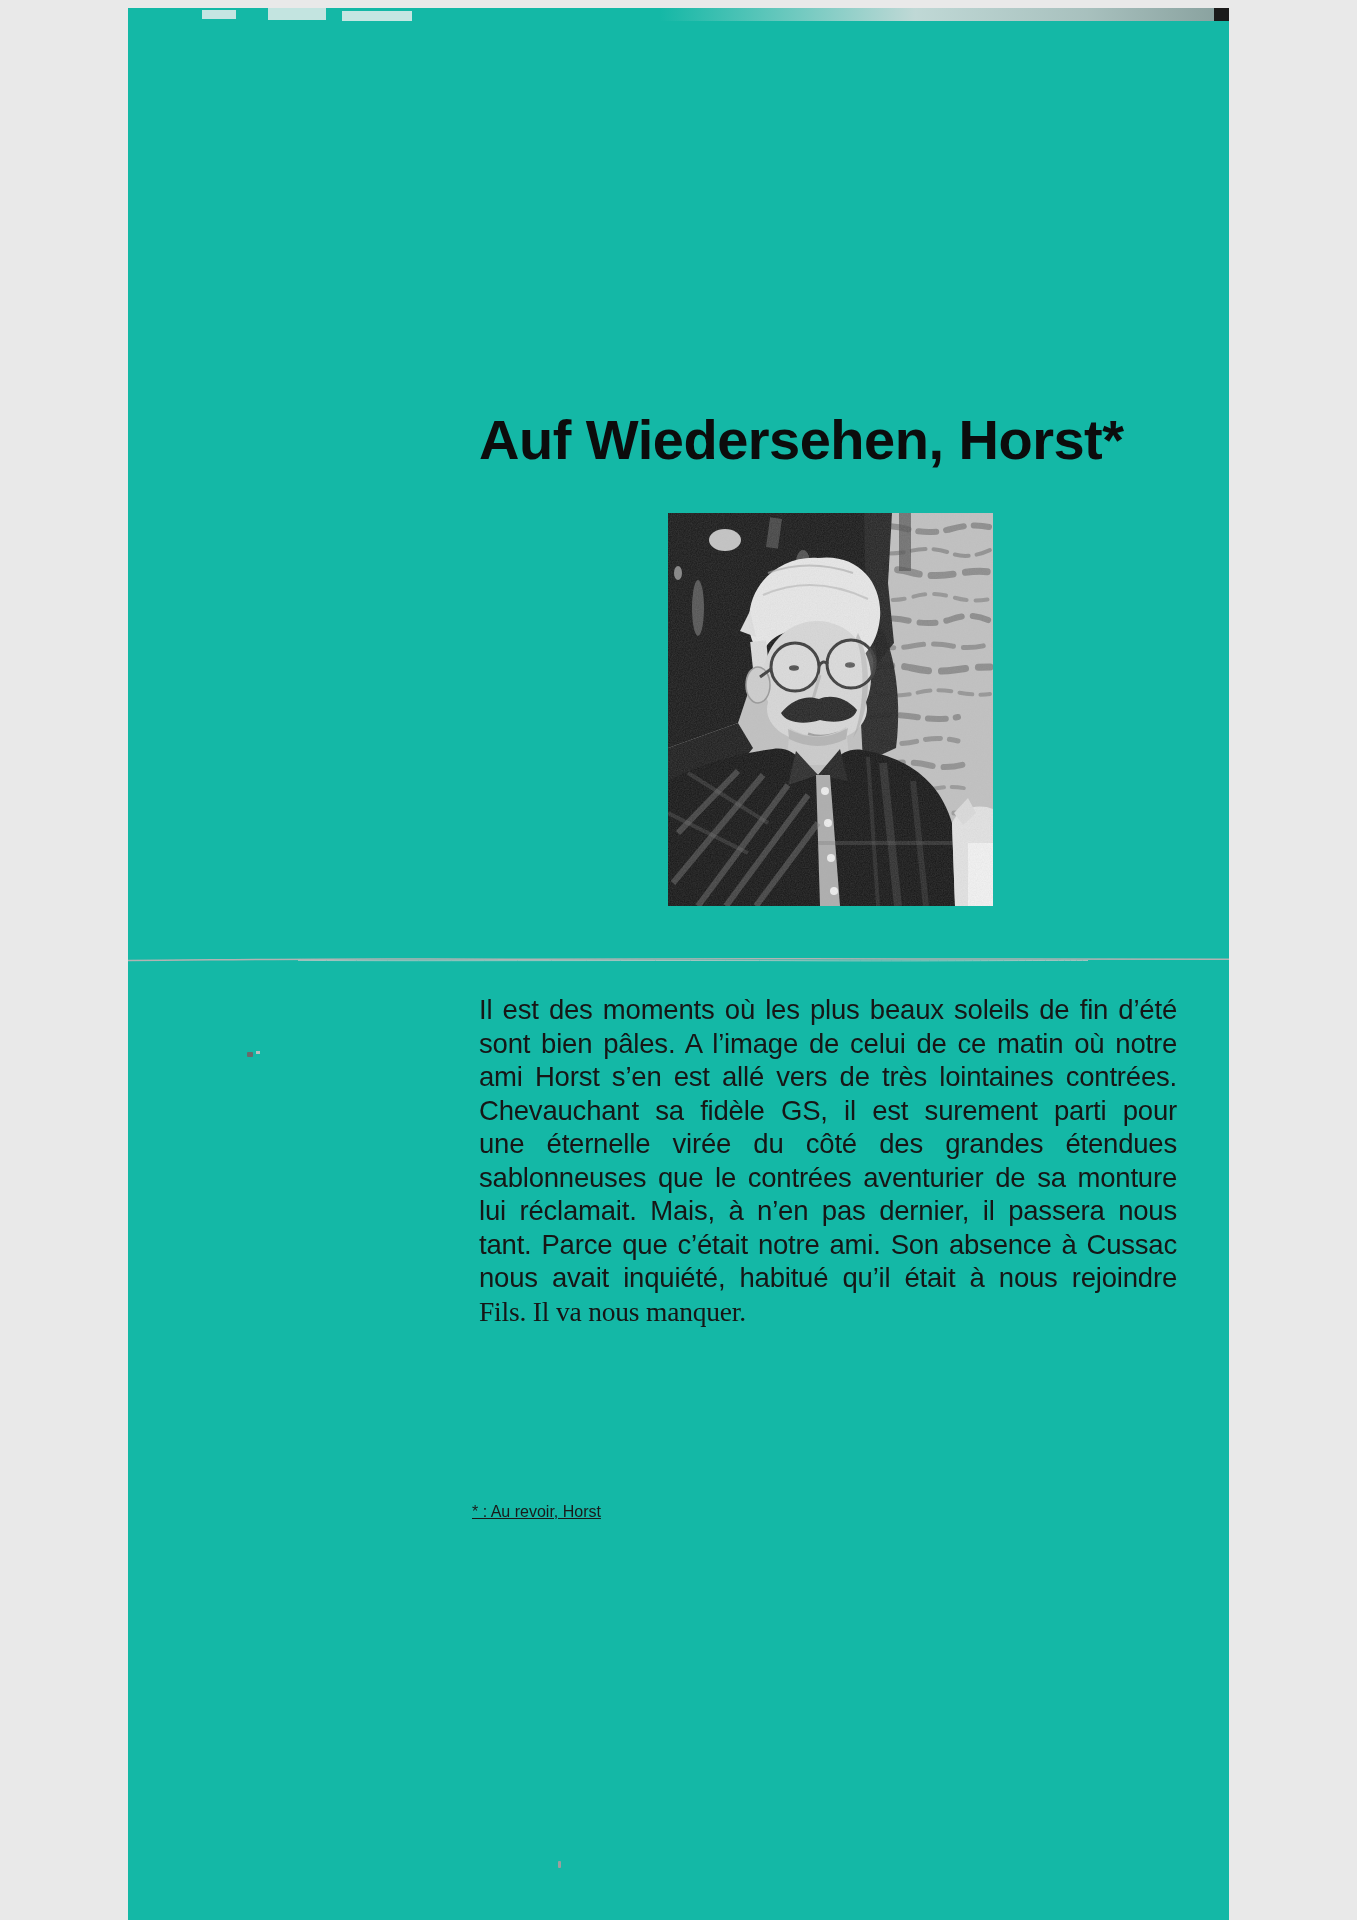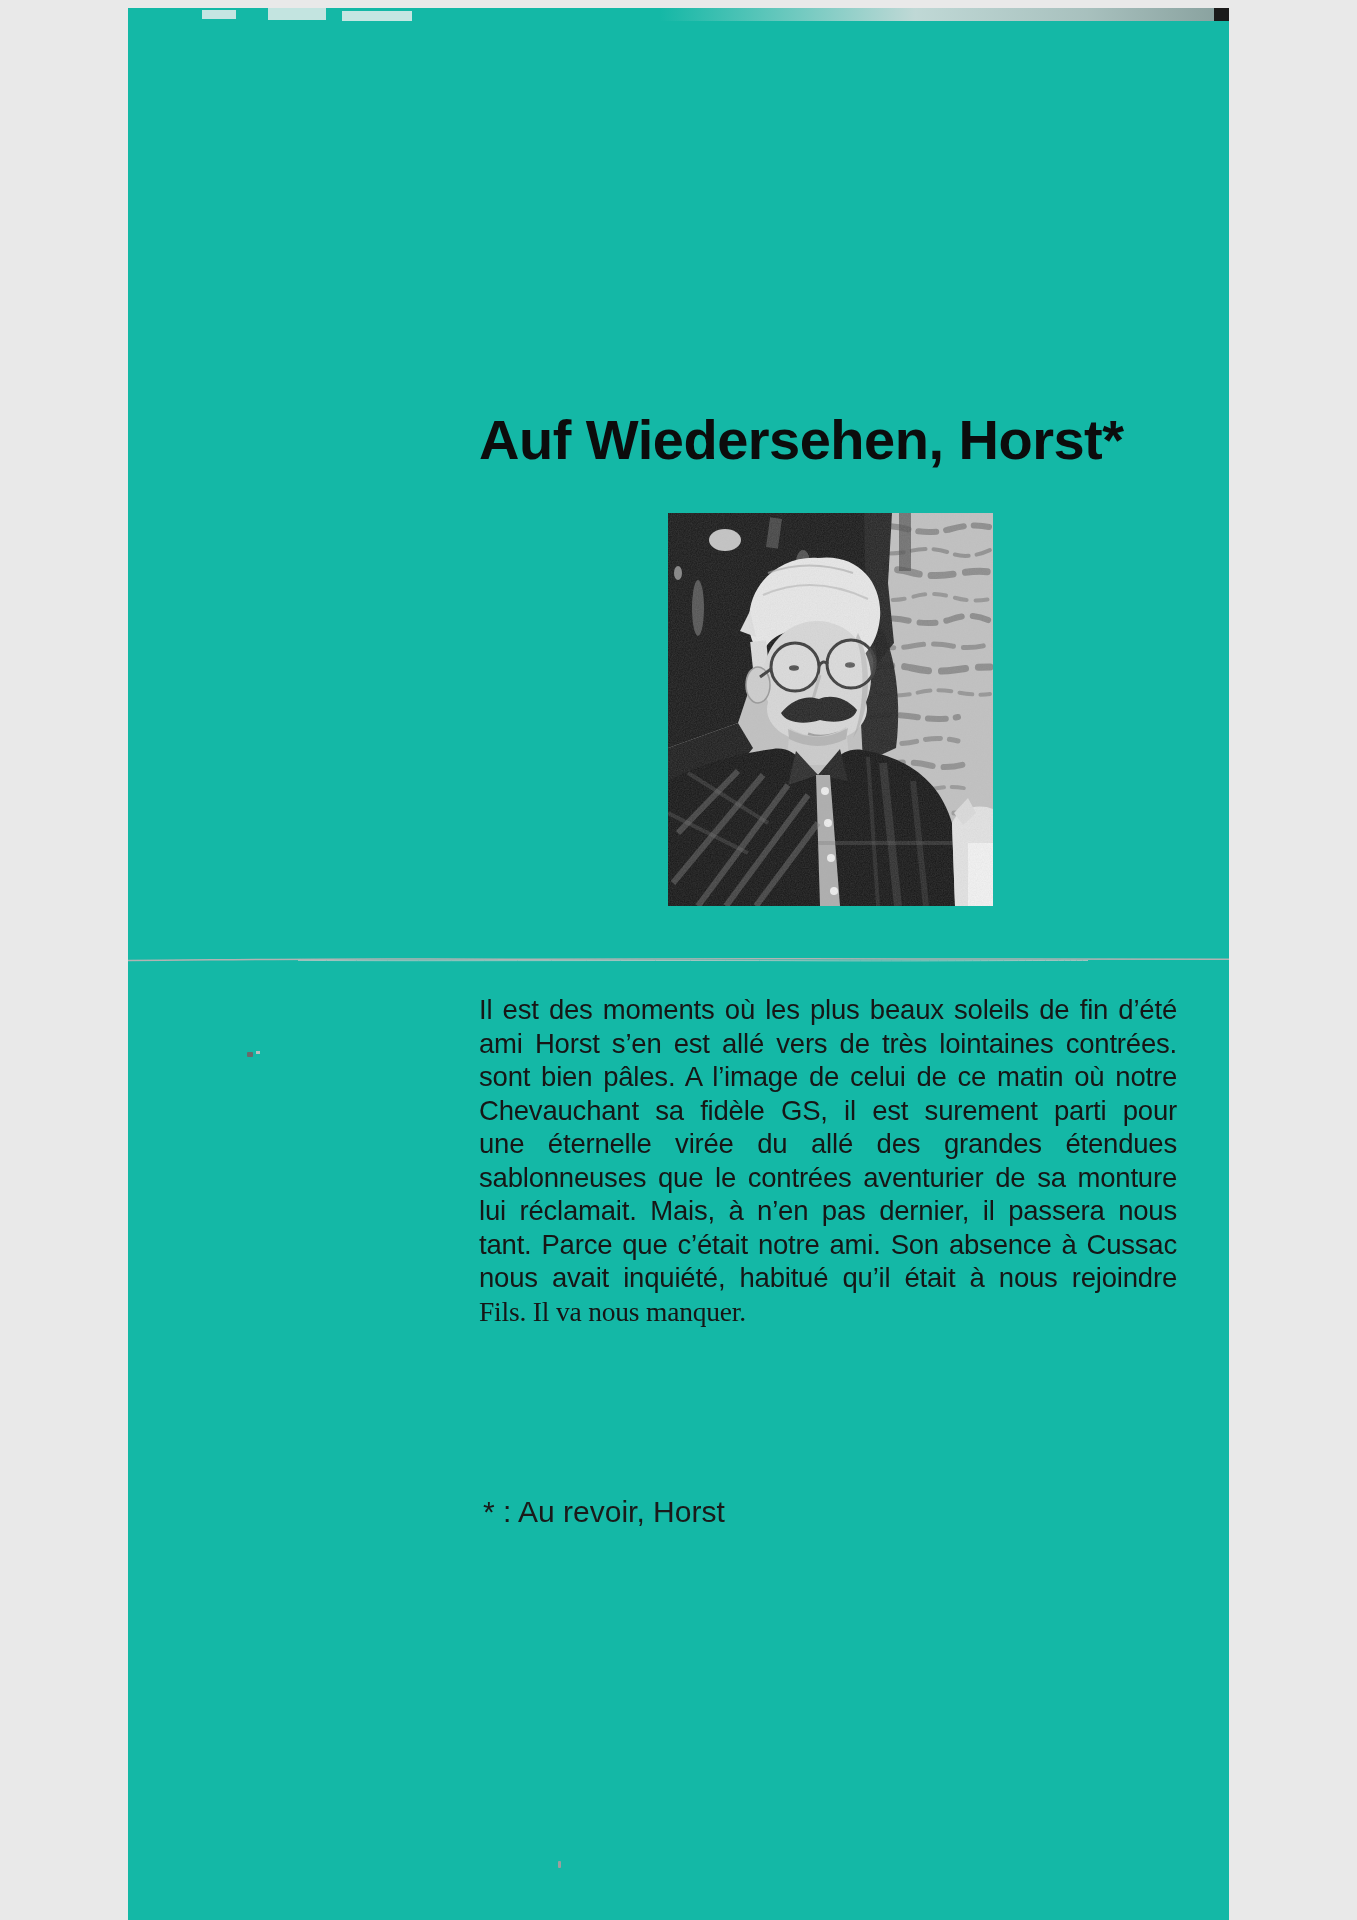--- a/index.html
+++ b/index.html
@@ -57,22 +57,22 @@
     font-size:27.5px;line-height:33.5px;letter-spacing:-.2px;color:#161616;
   }
   .body-line{
     width:100%;
     text-align:justify;
     text-align-last:justify;
     white-space:normal;
   }
   .body-line.last{ text-align-last:left;font-family:Liberation Serif, serif; }
   .footnote{
-    position:absolute;left:355px;top:1489px;
-    font-size:30px;line-height:30px;color:#1a1a1a;
+    position:absolute;left:344px;top:1489px;
+    font-size:16px;line-height:30px;color:#1a1a1a;text-decoration:underline;
   }
 </style>
 </head>
 <body>
 
 <div class="page">
 
   <div class="scan-smudge-top-left"></div>
   <div class="scan-band-top-right"></div>
   <div class="scan-corner-chip"></div>
@@ -195,24 +195,24 @@
     </svg>
   </div>
 
   <svg class="fold-line" width="1357" height="10" viewBox="0 0 1357 10">
     <path d="M0,6.5 C90,6 180,4.5 300,5 C460,5.8 620,4.2 780,5 C900,5.6 1020,4.8 1150,5.4 C1230,5.7 1300,4.6 1357,4.2" stroke="#b3b3b3" stroke-width="1.5" fill="none"></path>
     <path d="M170,6.4 C320,7.2 520,6 700,6.8 C820,7.1 900,6.3 960,6.5" stroke="#c7c7c7" stroke-width="1" fill="none" opacity=".8"></path>
   </svg>
 
   <div class="body-block">
     <div class="body-line">Il est des moments où les plus beaux soleils de fin d’été</div>
+    <div class="body-line">sont bien pâles. A l’image de celui de ce matin où notre</div>
     <div class="body-line">ami Horst s’en est allé vers de très lointaines contrées.</div>
-    <div class="body-line">sont bien pâles. A l’image de celui de ce matin où notre</div>
     <div class="body-line">Chevauchant sa fidèle GS, il est surement parti pour</div>
-    <div class="body-line">une éternelle virée du allé des grandes étendues</div>
+    <div class="body-line">une éternelle virée du côté des grandes étendues</div>
     <div class="body-line">sablonneuses que le contrées aventurier de sa monture</div>
     <div class="body-line">lui réclamait. Mais, à n’en pas dernier, il passera nous</div>
     <div class="body-line">tant. Parce que c’était notre ami. Son absence à Cussac</div>
     <div class="body-line">nous avait inquiété, habitué qu’il était à nous rejoindre</div>
     <div class="body-line last">Fils. Il va nous manquer.</div>
   </div>
 
   <div class="footnote">* : Au revoir, Horst</div>
 
 </div>

